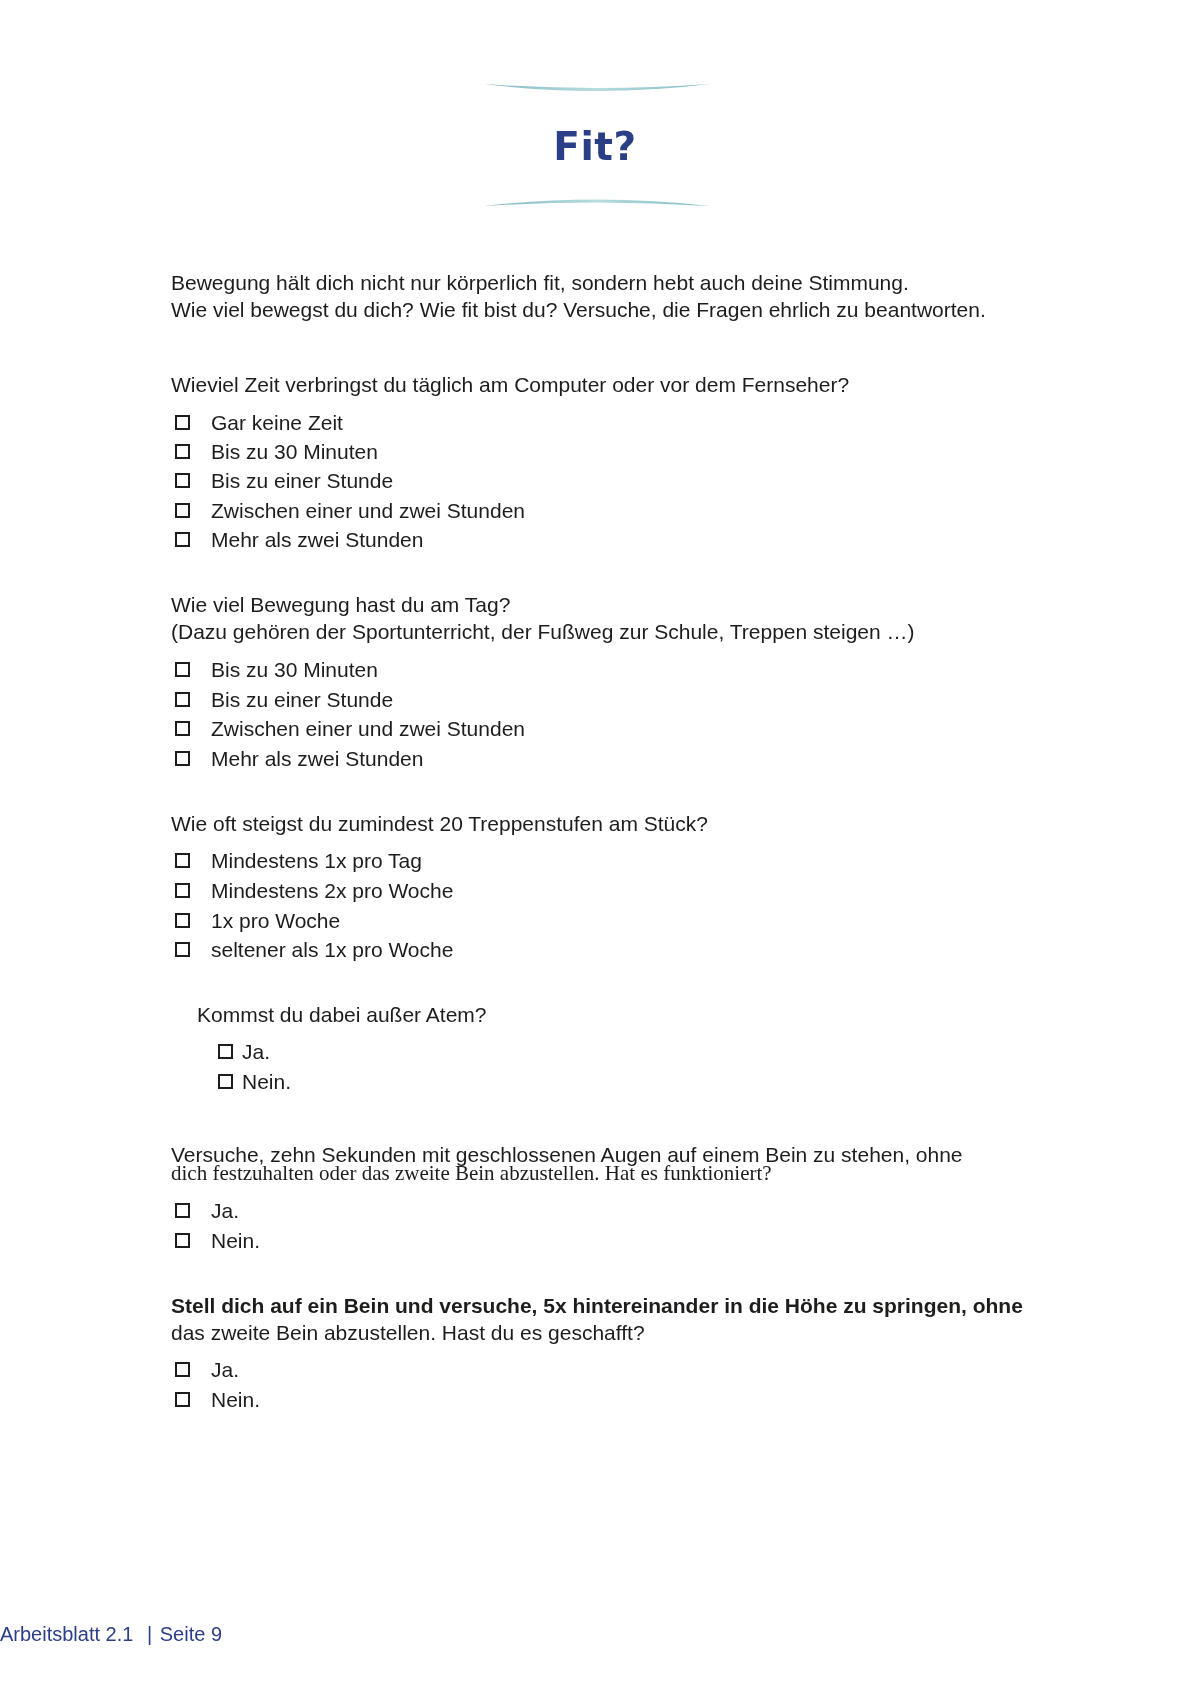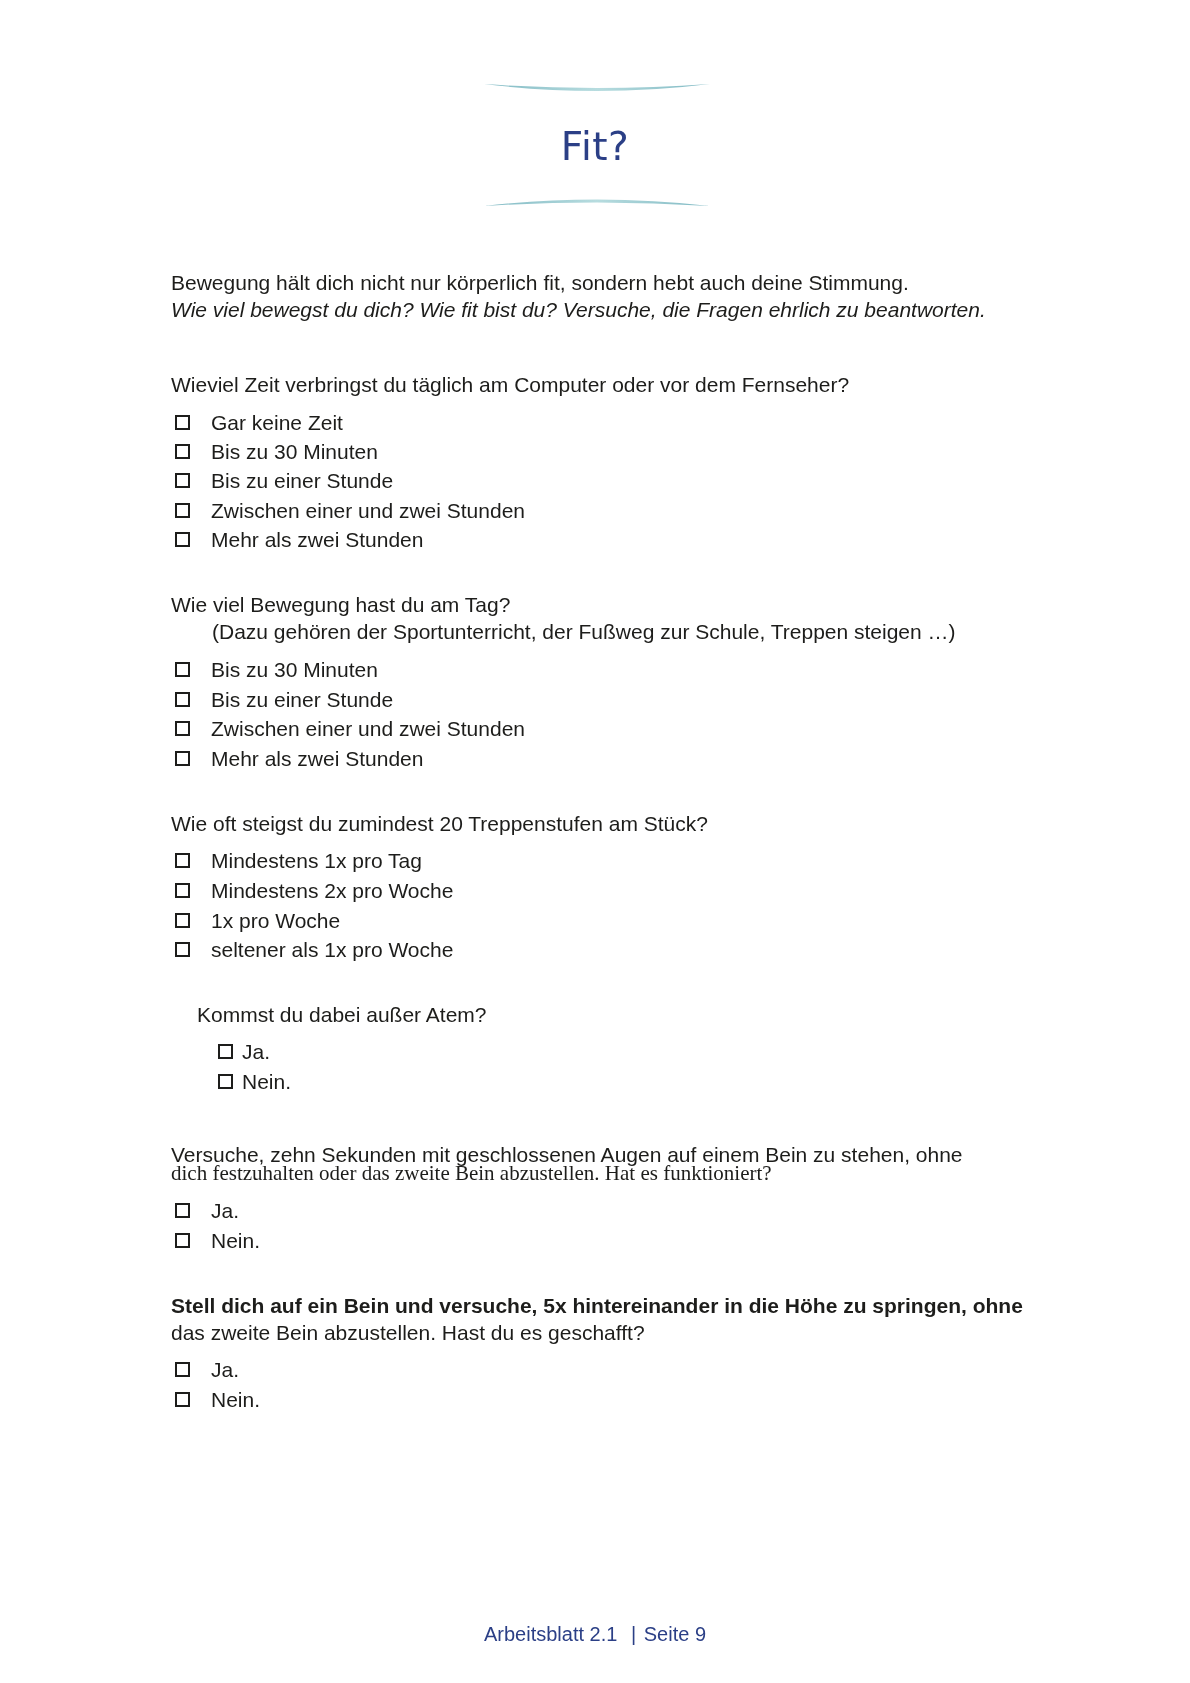--- a/index.html
+++ b/index.html
@@ -1,30 +1,30 @@
 <!DOCTYPE html>
 <html><head>
 <meta charset="utf-8">
 <style>
   html, body { margin:0; padding:0; background:#ffffff; }
   body { width:1190px; height:1683px; position:relative; overflow:hidden;
          font-family:"Liberation Sans", "DejaVu Sans", sans-serif; color:#1d1d1b; }
   .deco { position:absolute; left:484px; width:226px; height:16px; }
   .title { position:absolute; left:0; width:1190px; top:124px; text-align:center;
-           font-family:"DejaVu Sans", sans-serif; font-weight:normal; font-size:39px;
+           font-family:"DejaVu Sans", sans-serif; font-weight:bold; font-size:39px;
            color:#2b3f86; letter-spacing:0.5px; }
   .txt { position:absolute; left:171px; font-size:21px; line-height:27px; white-space:nowrap; }
-  .it { font-style:italic; }
+  .it { }
   .opt { position:absolute; left:171px; height:27px; font-size:21px; line-height:27px; white-space:nowrap; }
   .cb { position:absolute; left:4px; top:6px; width:13px; height:13px;
         border:2px solid #1d1d1b; box-sizing:border-box; width:15px; height:15px; }
   .lbl { position:absolute; left:40px; top:0; }
   .sub .cb { left:48px; }
   .sub .lbl { left:72px; }
-  .footer { position:absolute; left:0; width:1190px; top:1623px; text-align:center;
+  .footer { position:absolute; left:0; width:1190px; top:1623px; text-align:left;
             font-size:20px; color:#2b3f86; }
 </style>
 </head>
 <body>
 
 <svg class="deco" style="top:82px;" viewBox="0 0 226 16">
   <defs>
     <linearGradient id="g1" x1="0" x2="1" y1="0" y2="0">
       <stop offset="0" stop-color="#7fb9c3"></stop>
       <stop offset="0.5" stop-color="#b7dcdf"></stop>
@@ -66,21 +66,21 @@
 <div class="opt" style="top:497px;">
     <span class="cb"></span>
     <span class="lbl">Zwischen einer und zwei Stunden</span>
   </div>
 <div class="opt" style="top:526px;">
     <span class="cb"></span>
     <span class="lbl">Mehr als zwei Stunden</span>
   </div>
 
 <div class="txt" style="top:591px;">Wie viel Bewegung hast du am Tag?</div>
-<div class="txt" style="top:618px;margin-left:41px;">(Dazu gehören der Sportunterricht, der Fußweg zur Schule, Treppen steigen …)</div>
+<div class="txt" style="top:618px;">(Dazu gehören der Sportunterricht, der Fußweg zur Schule, Treppen steigen …)</div>
 <div class="opt" style="top:656px;">
     <span class="cb"></span>
     <span class="lbl">Bis zu 30 Minuten</span>
   </div>
 <div class="opt" style="top:686px;">
     <span class="cb"></span>
     <span class="lbl">Bis zu einer Stunde</span>
   </div>
 <div class="opt" style="top:715px;">
     <span class="cb"></span>

